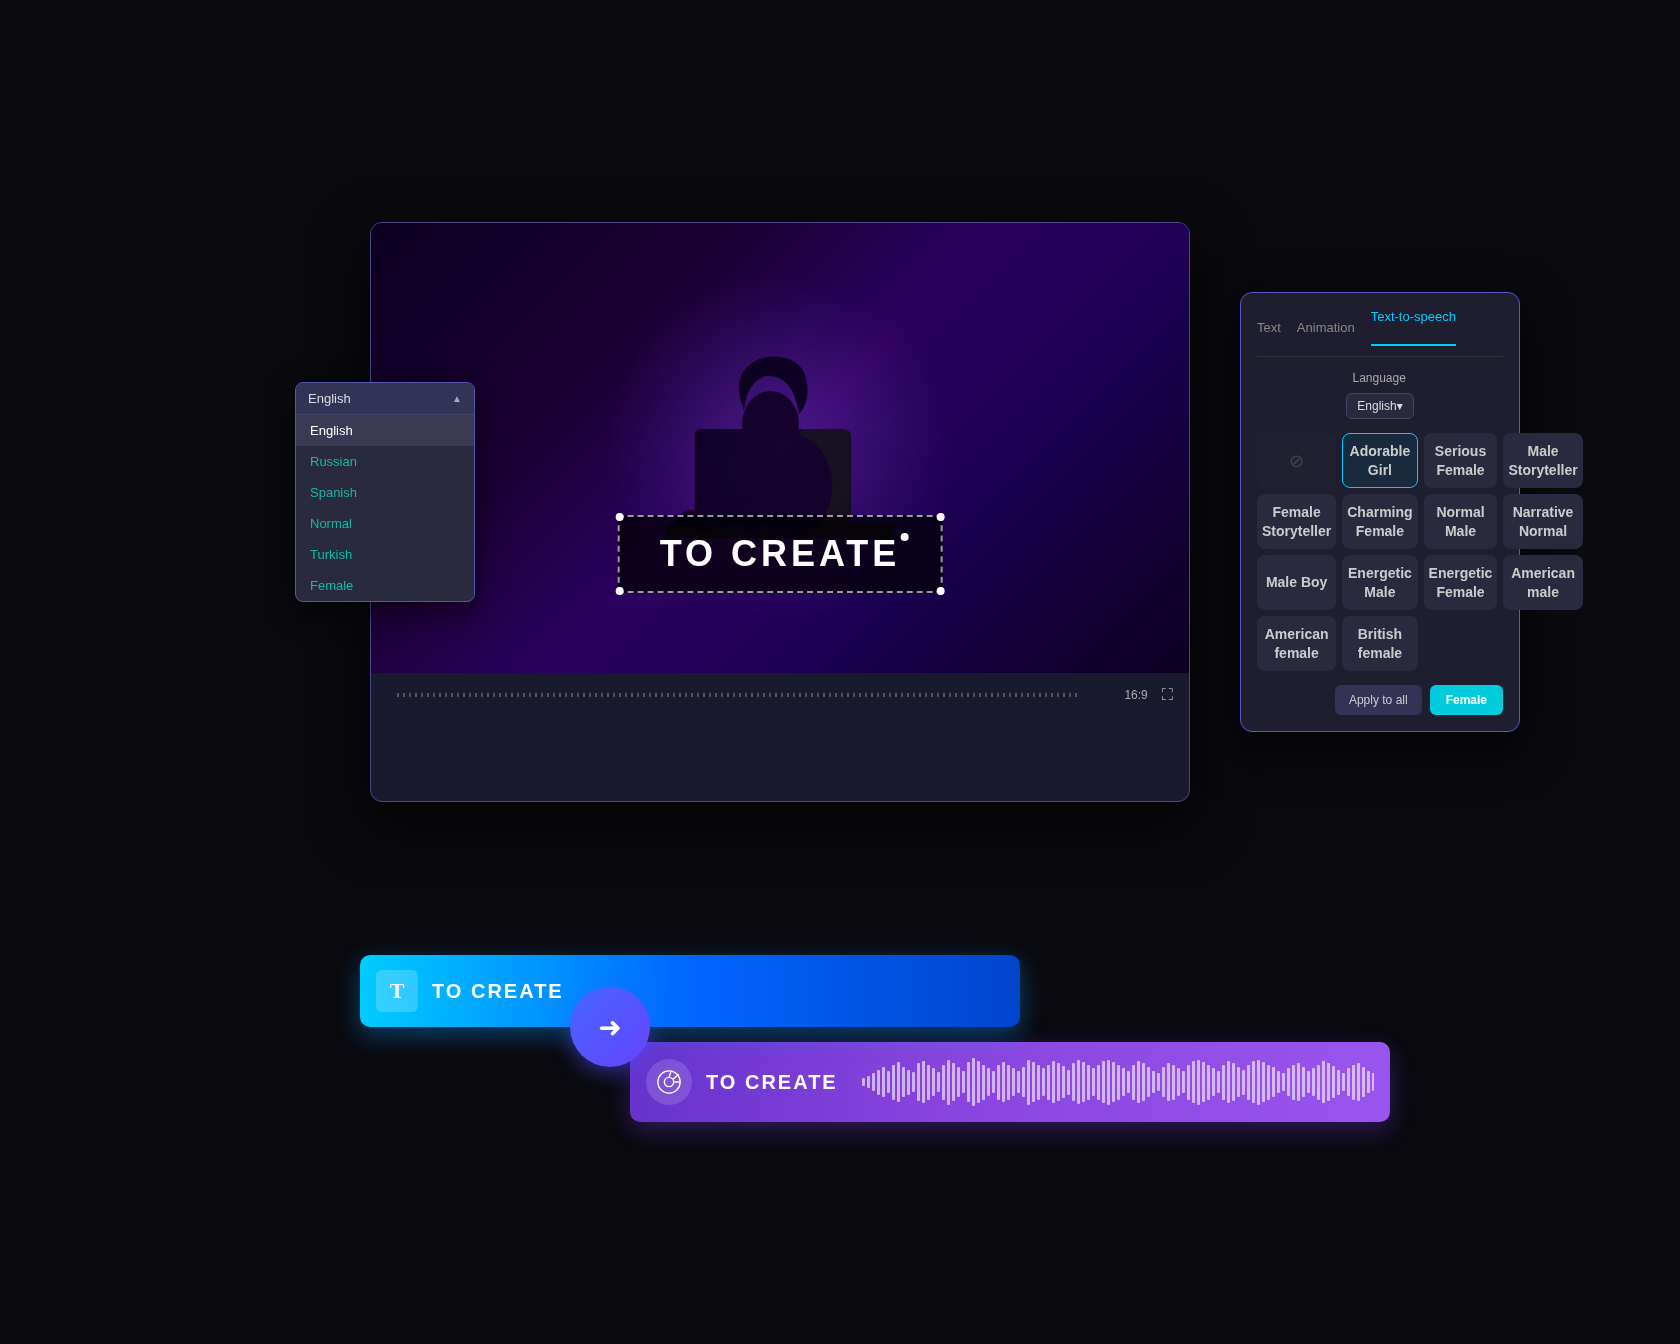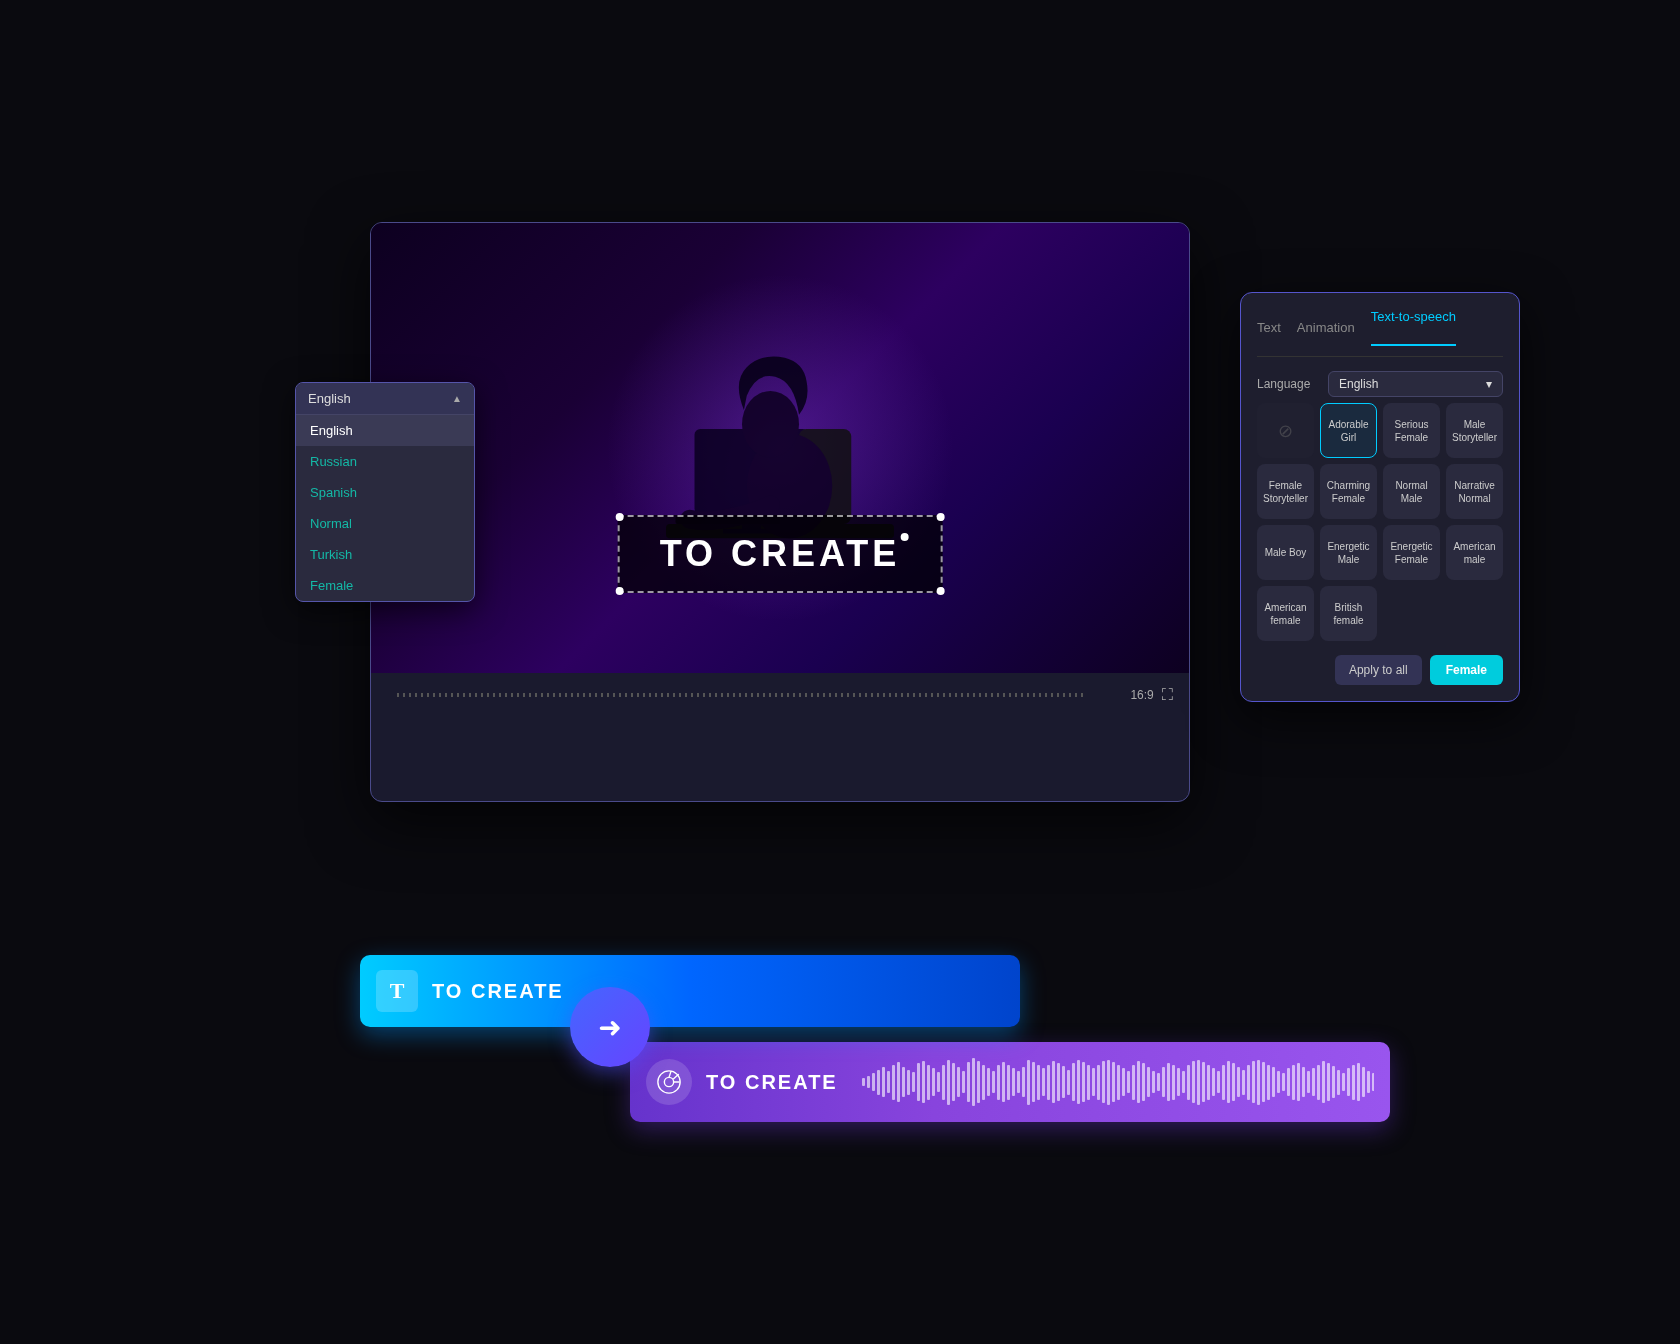--- a/index.html
+++ b/index.html
@@ -229,22 +229,23 @@
 
     .tts-tab.active {
       color: #00ccff;
       border-bottom: 2px solid #00ccff;
       padding-bottom: 20px;
     }
 
     .tts-lang-row {
       display: flex;
       align-items: center;
-      margin-bottom: 6px;
-      gap: 16px;
+      margin-bottom: 14px;
+      gap: 8px;
+      flex-direction: column;
     }
 
     .tts-lang-label {
       color: #aaa;
       font-size: 12px;
       min-width: 55px;
     }
 
     .tts-lang-select {
       flex: 1;
@@ -280,23 +281,23 @@
       justify-content: center;
     }
 
     .voice-cell.selected {
       border-color: #00ccff;
       background: #1a2a3e;
     }
 
     .voice-cell-label {
       color: #ccc;
-      font-size: 10px;
+      font-size: 14px;
       line-height: 1.3;
-      font-weight: 400;
+      font-weight: 700;
     }
 
     .voice-cell.disabled {
       background: #222233;
       opacity: 0.5;
     }
 
     .voice-cell-icon {
       font-size: 18px;
       color: #666;
@@ -443,20 +444,21 @@
 
     .convert-icon {
       color: white;
       font-size: 28px;
     }
 
     
     .aspect-ratio-area {
       display: flex;
       align-items: center;
+      gap: 6px;
       margin-left: 36px;
     }
   </style>
 </head>
 <body>
 
 <div class="scene">
 
   <div class="player-window">
     <div class="player-video-area">

